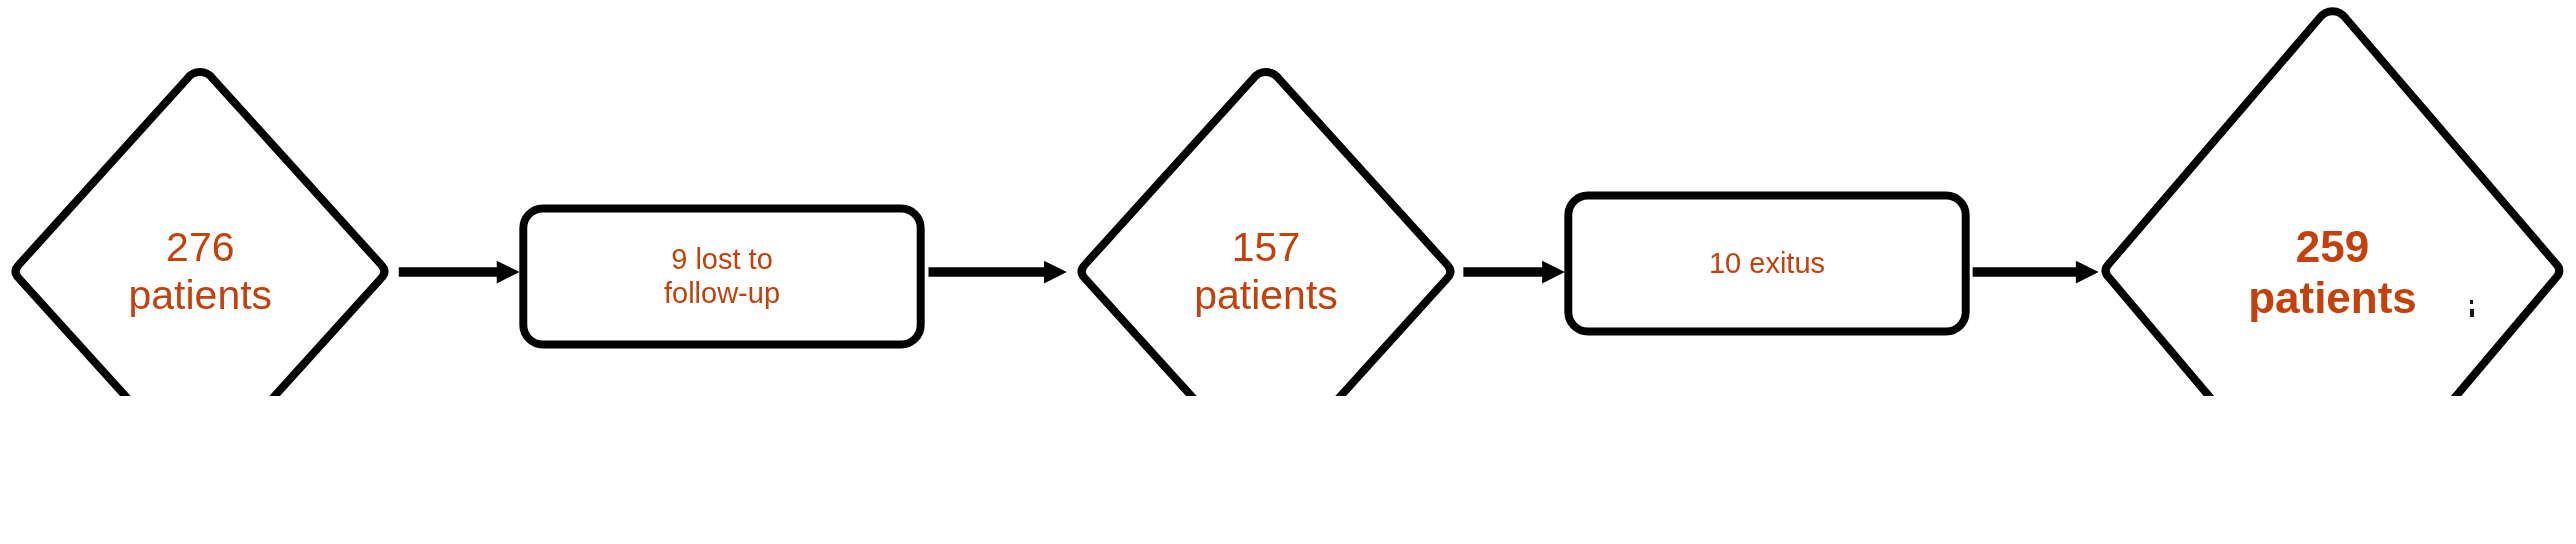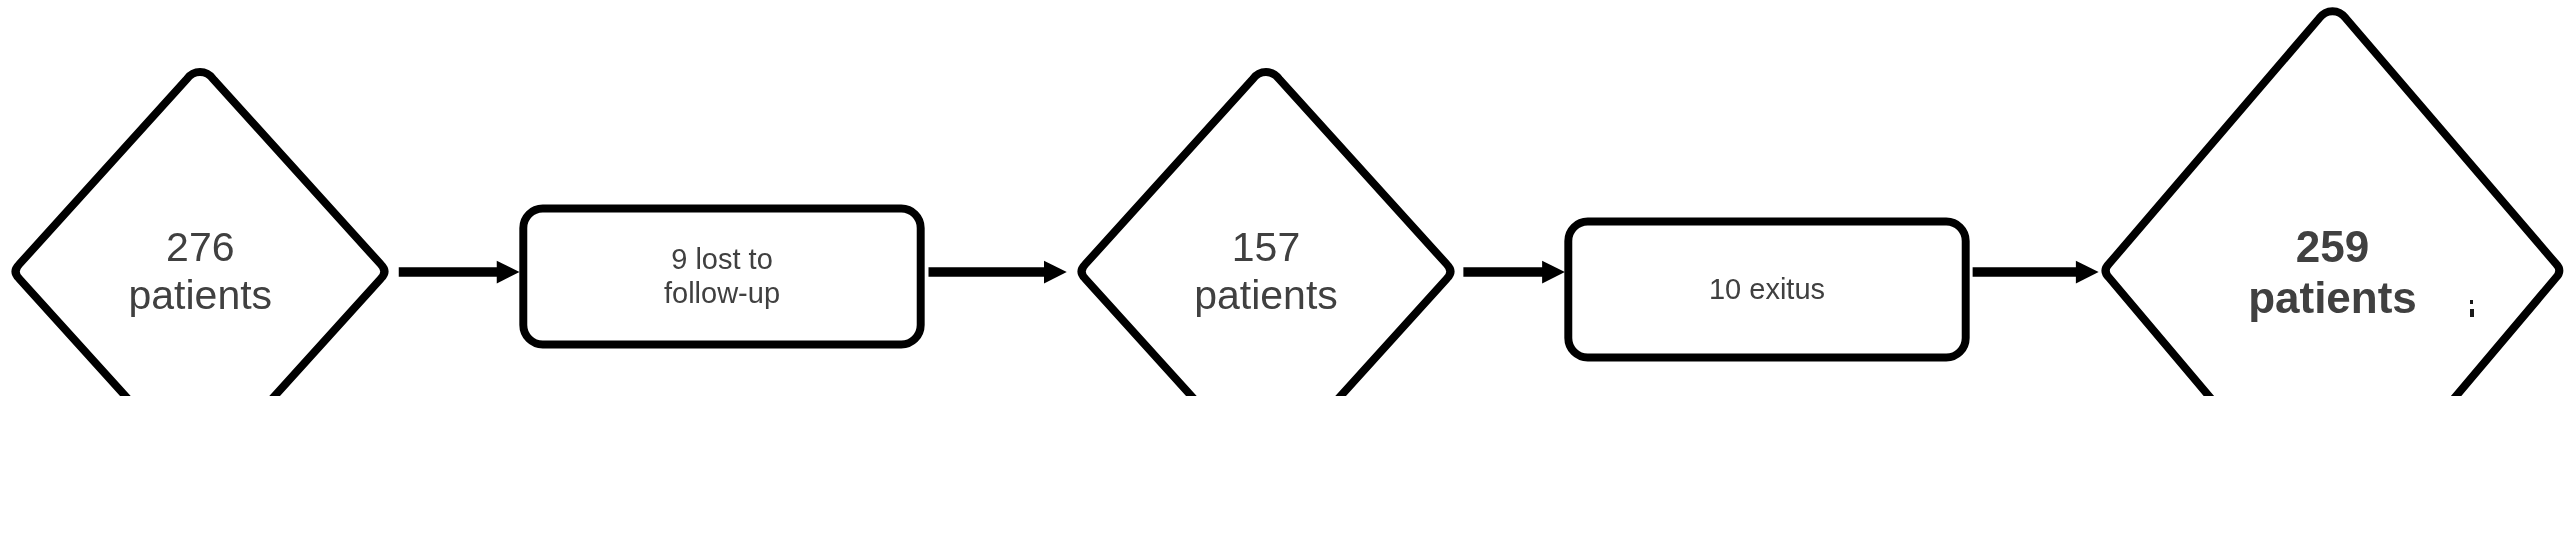--- a/index.html
+++ b/index.html
@@ -7,21 +7,21 @@
     padding: 0;
     background: #ffffff;
   }
   #canvas {
     position: relative;
     width: 2576px;
     height: 396px;
     background: #ffffff;
     overflow: hidden;
     font-family: "Liberation Sans", sans-serif;
-    color: #404040;
+    color: #c2410c;
   }
   .node {
     position: absolute;
   }
   .node svg {
     display: block;
     position: absolute;
     left: 0;
     top: 0;
     overflow: visible;
@@ -133,21 +133,21 @@
     </div>
   </div>
 
   <div class="connector" style="left:1463px; top:258px; width:104px; height:28px;">
     <svg width="104" height="28" viewBox="0 0 118 32">
       <line x1="0" y1="16" x2="96" y2="16" stroke="#000000" stroke-width="11"></line>
       <path d="M 90 3 L 116 16 L 90 29 Z" fill="#000000"></path>
     </svg>
   </div>
 
-  <div class="node" style="left:1563px; top:216px; width:408px; height:147px;">
+  <div class="node" style="left:1563px; top:190px; width:408px; height:147px;">
     <svg width="408" height="147" viewBox="0 0 462 166">
       <rect x="6" y="6" width="450" height="154" rx="22" ry="22" fill="#ffffff" stroke="#000000" stroke-width="9"></rect>
     </svg>
     <div class="node-label box-label">
       <span class="line1">10 exitus</span>
     </div>
   </div>
 
   <div class="connector" style="left:1972px; top:258px; width:129px; height:28px;">
     <svg width="129" height="28" viewBox="0 0 146 32">

